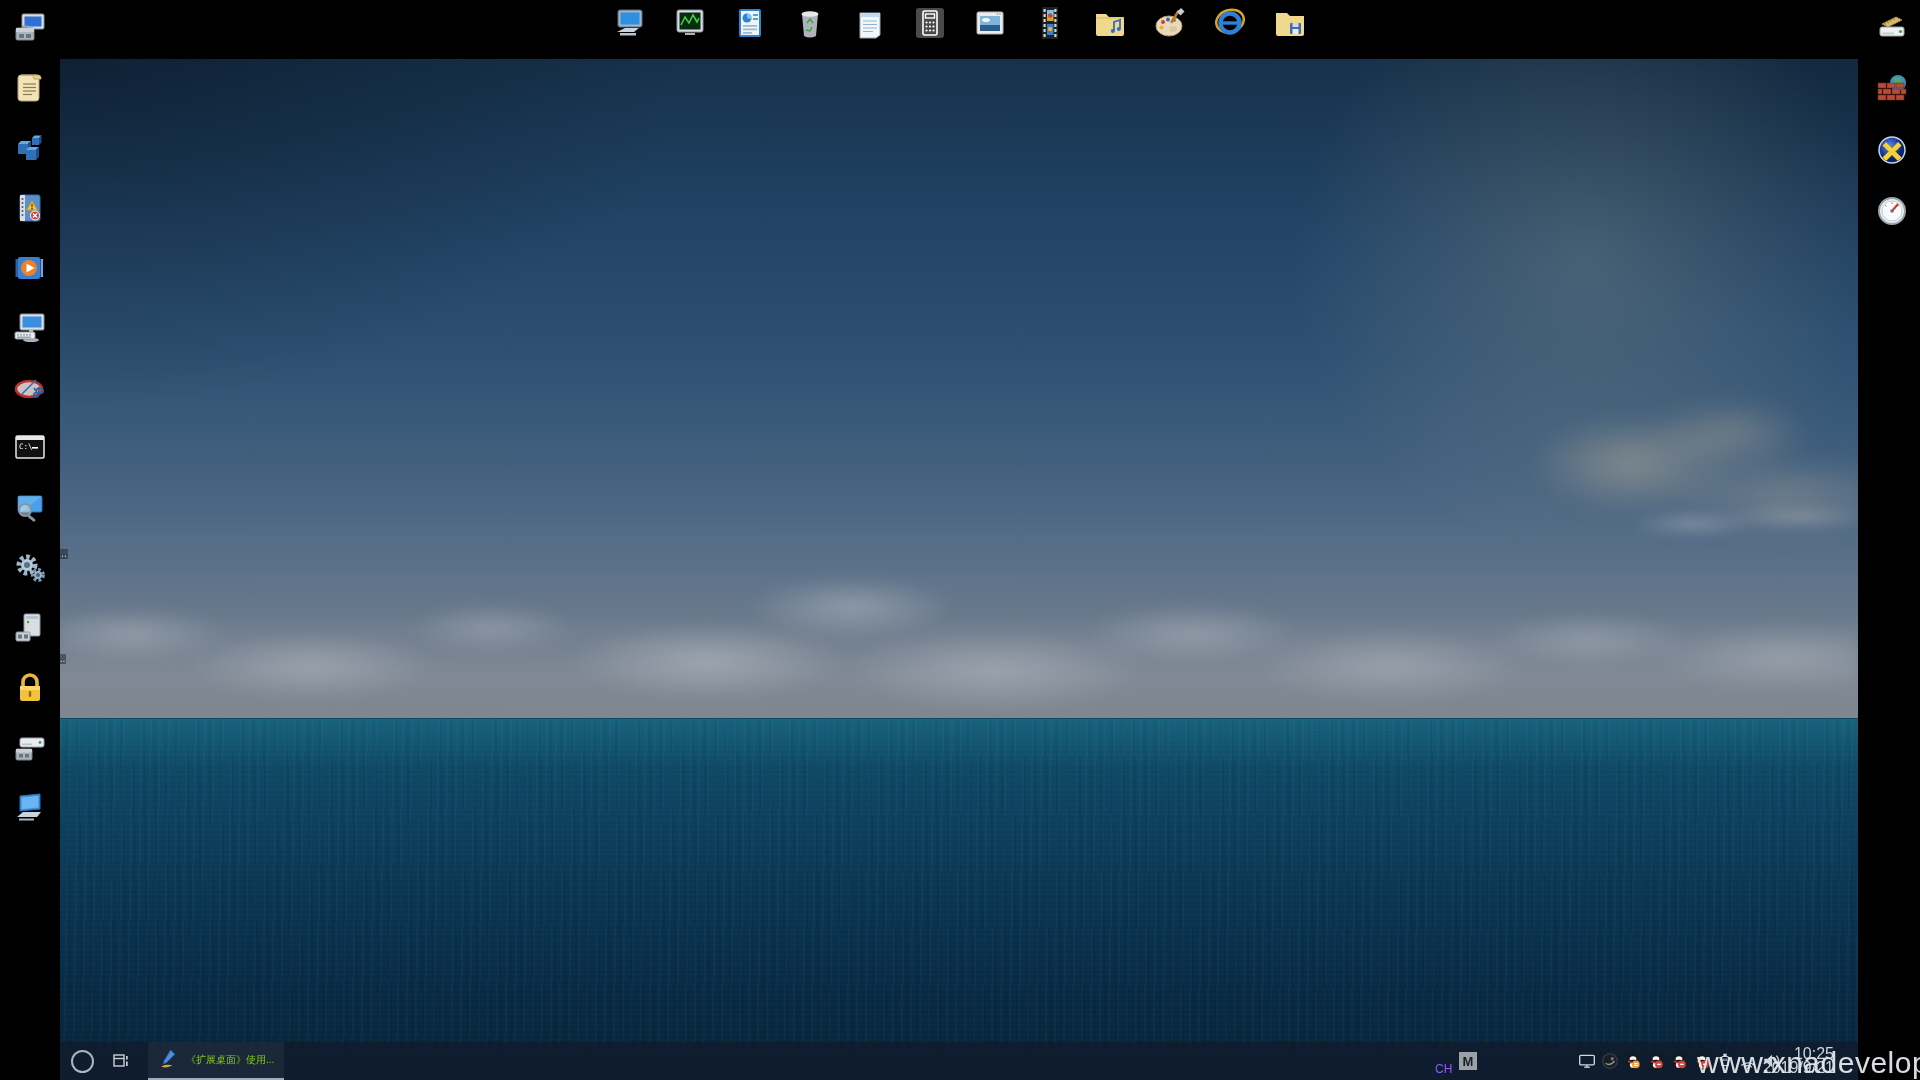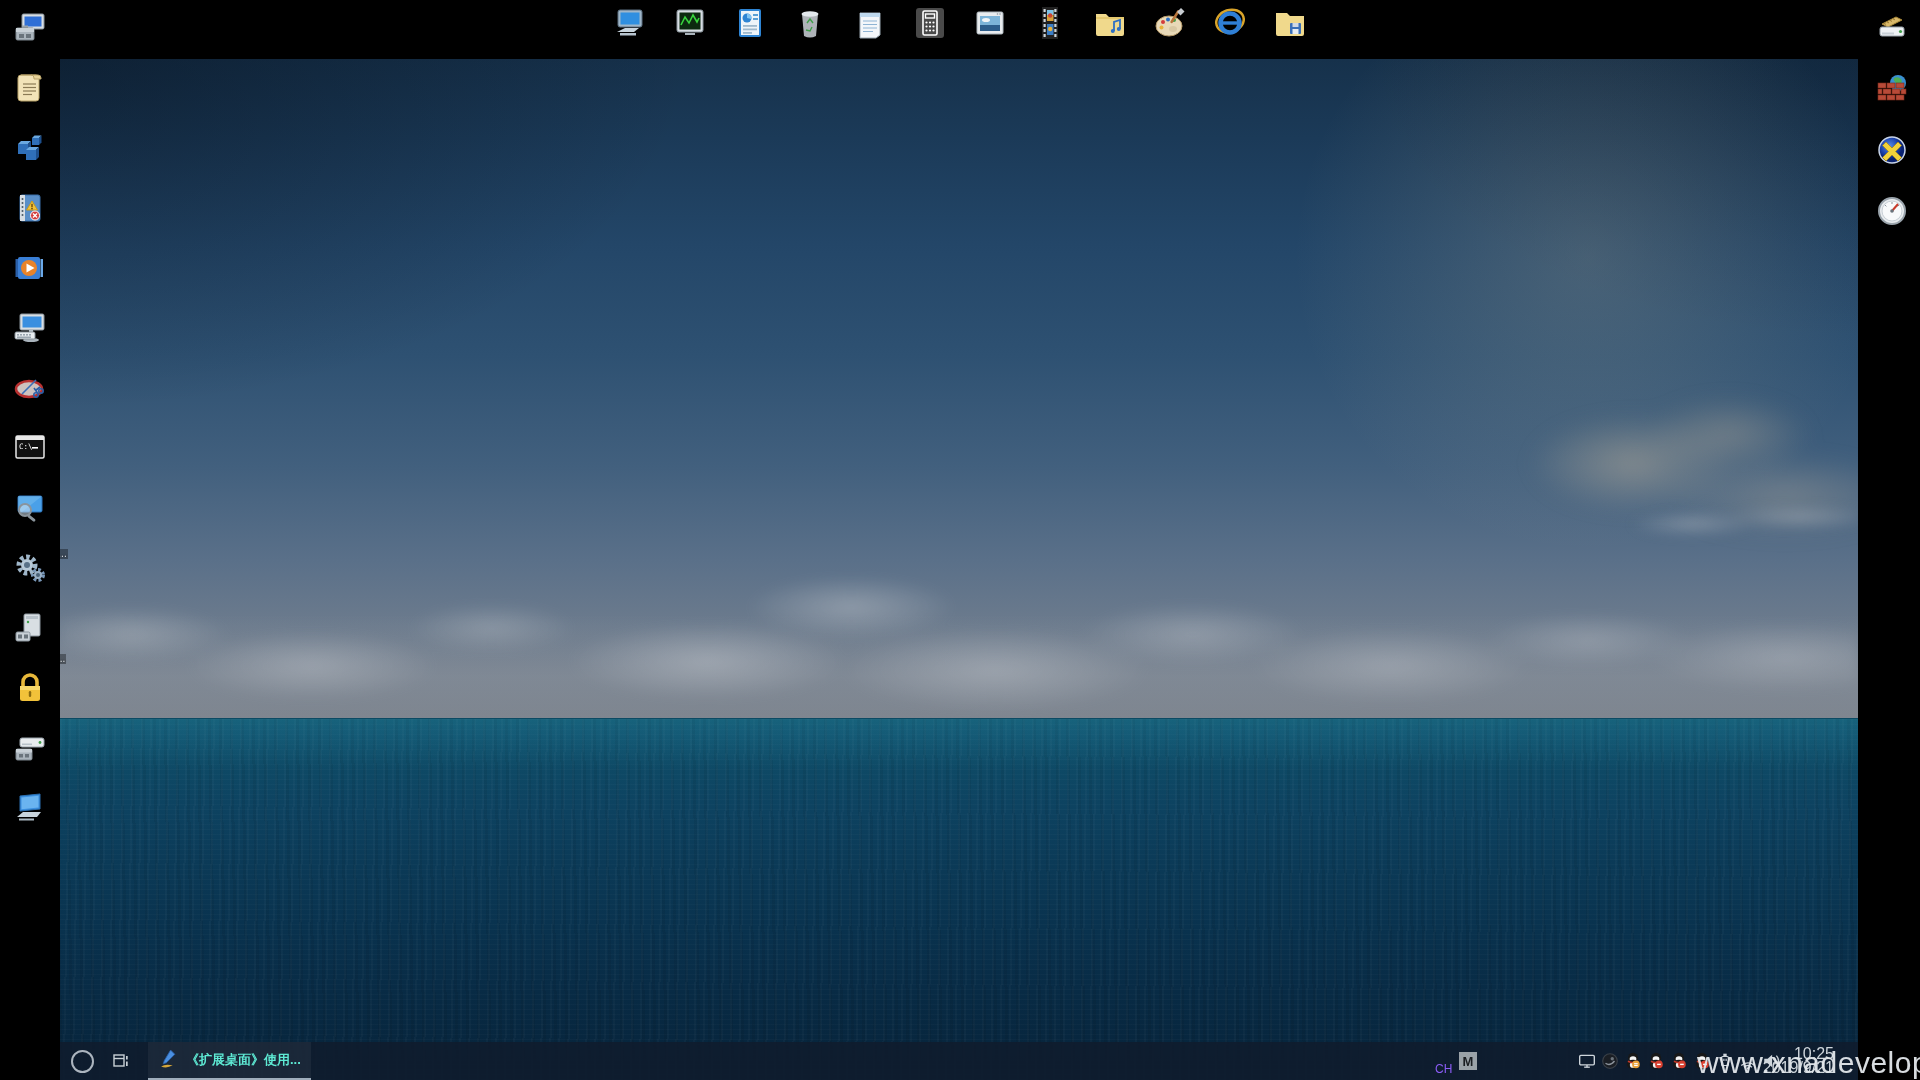--- a/index.html
+++ b/index.html
@@ -63,21 +63,21 @@
   
   .taskbar{position:absolute;left:0;bottom:0;width:100%;height:38px;
     background:rgba(15,28,46,.92);}
   .cortana{position:absolute;left:4px;top:0;width:36px;height:38px;display:flex;align-items:center;justify-content:center;cursor:pointer;}
   .cortana .circle{width:19px;height:19px;border-radius:50%;border:2px solid rgba(200,208,216,.85);}
   .taskview{position:absolute;left:43px;top:0;width:34px;height:38px;display:flex;align-items:center;justify-content:center;cursor:pointer;}
   .taskview svg{width:20px;height:20px;}
   .appbtn{position:absolute;left:88px;top:0;height:36px;display:flex;align-items:center;gap:7px;padding:0 10px;
     background:rgba(255,255,255,.05);border-bottom:2px solid #9fadbb;cursor:pointer;}
   .appbtn svg{width:21px;height:21px;}
-  .applabel{color:#5eead4;font-size:13px;white-space:nowrap;font-weight:bold;}
+  .applabel{color:#84cc16;font-size:10px;white-space:nowrap;}
   .lang{position:absolute;left:1375px;top:0;height:53px;display:flex;align-items:center;color:#8b5cf6;font-size:12px;cursor:pointer;}
   .ime{position:absolute;left:1399px;top:10px;width:18px;height:18px;background:#9aa2a8;color:#1a1e22;
     font-size:13px;font-weight:bold;display:flex;align-items:center;justify-content:center;cursor:pointer;}
   .tray{position:absolute;left:1518px;top:0;height:38px;display:flex;align-items:center;gap:5px;}
   .tray-icon{width:18px;height:18px;cursor:pointer;}
   .tray-icon svg{width:18px;height:18px;display:block;}
   .clock{position:absolute;right:24px;top:5px;text-align:right;color:#cfd6dc;font-size:16px;line-height:14px;cursor:pointer;}
 
   .watermark{position:absolute;left:1697px;top:1046px;font-size:30px;color:rgba(228,232,236,.95);
     letter-spacing:.5px;white-space:nowrap;z-index:50;pointer-events:none;}

